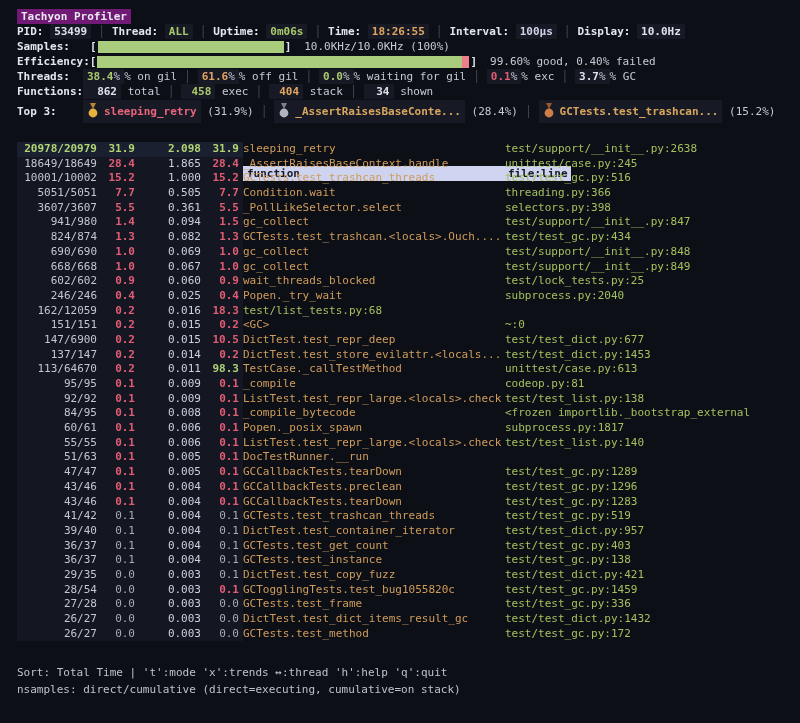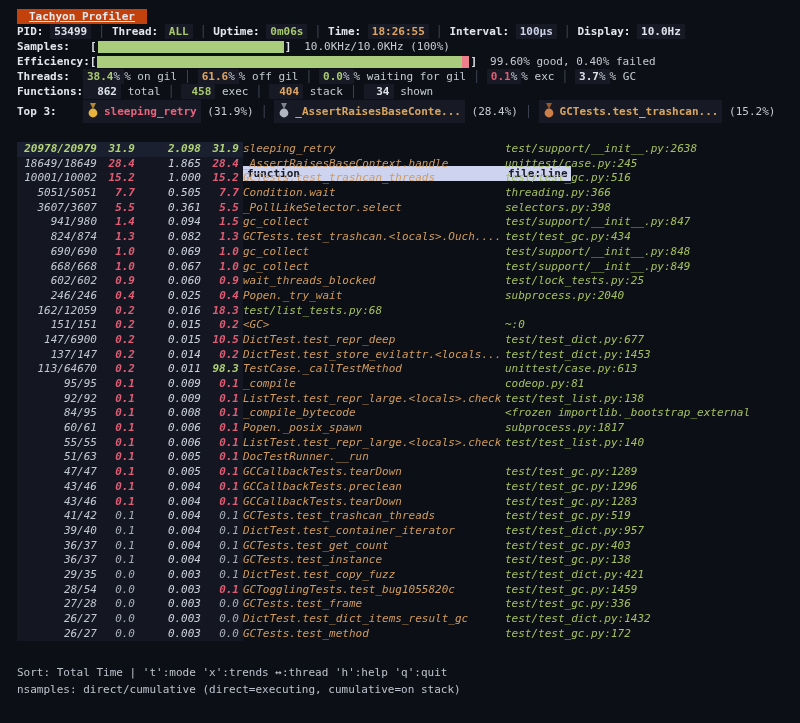--- a/index.html
+++ b/index.html
@@ -9,42 +9,42 @@
   .line { height:15px; line-height:15px; white-space:nowrap; display:flex; align-items:center; }
   .lbl { font-weight:bold; color:#e3e6ed; }
   .sep { color:#444a5a; padding:0 7px; }
   .chip { background:#171a25; padding:0 4px; border-radius:1px; }
   .w { color:#dfe2ea; font-weight:bold; }
   .g { color:#a8c96c; font-weight:bold; }
   .o { color:#e0a561; font-weight:bold; }
   .r { color:#e25c74; font-weight:bold; }
   .lav { color:#cdd2e8; font-weight:bold; }
   .title-line { margin-bottom:0; }
-  .title-chip { background:#c2410c; padding:0 12px; font-weight:bold; color:#e8eaf0;text-decoration:underline; }
+  .title-chip { background:#701a75; padding:0 4px; font-weight:bold; color:#e8eaf0; }
   
   .bracket { color:#dfe2ea; font-weight:bold; }
   .bar { display:inline-block; height:12px; background:#151824; vertical-align:middle; margin:0 1px; }
   .bar-inner { height:100%; float:left; }
   .fill-good { background:#a9cd7c; }
   .fill-bad { background:#ec7f8b; }
   
   .top3 { height:23px; line-height:23px; margin:1px 0 2px 0; }
   .medal { width:12px; height:15px; margin-right:5px; vertical-align:-3px; }
   .t3name { padding:0 4px; background:#171a25; font-weight:bold; }
   .t3-red { color:#e8647c; } .t3-amber { color:#d8a65e; }
   
   .grid { display:grid; grid-template-columns:84px 38px 66px 38px 262px 1fr;
           column-gap:0; padding-right:6px; align-items:center; }
   .thead { height:16px; margin-top:3px; }
   .hcell { background:#ced3ef; color:#181a24; font-weight:bold; height:15px;
            line-height:15px; padding:0 4px; text-align:right; }
   .hcell.sorted { background:#0f766e; }
   .hcell.left { text-align:left;margin-top:40px; }
   .hcell.fit { justify-self:start; padding:0 3px; }
-  .trow { height:14.7px; line-height:14.7px; white-space:nowrap;font-style:italic; }
+  .trow { height:14.7px; line-height:14.7px; white-space:nowrap; }
   .c { overflow:hidden; }
   .c.num { text-align:right; background:#141722; padding:0 4px; color:#c2c7d1; }
   .c.p1, .c.p2 { font-weight:bold; }
   .c.hot { color:#e25c74; }
   .c.dim { color:#a7adb9; font-weight:normal; }
   .c.green { color:#aed173; }
   .c.tt { color:#ccd1dd; font-weight:normal; }
   .c.fn { color:#d09c5c; }
   .c.fl { color:#a4c05e; }
   .trow.top .num { color:#b2d474; font-weight:bold; background:#1a2030; }

